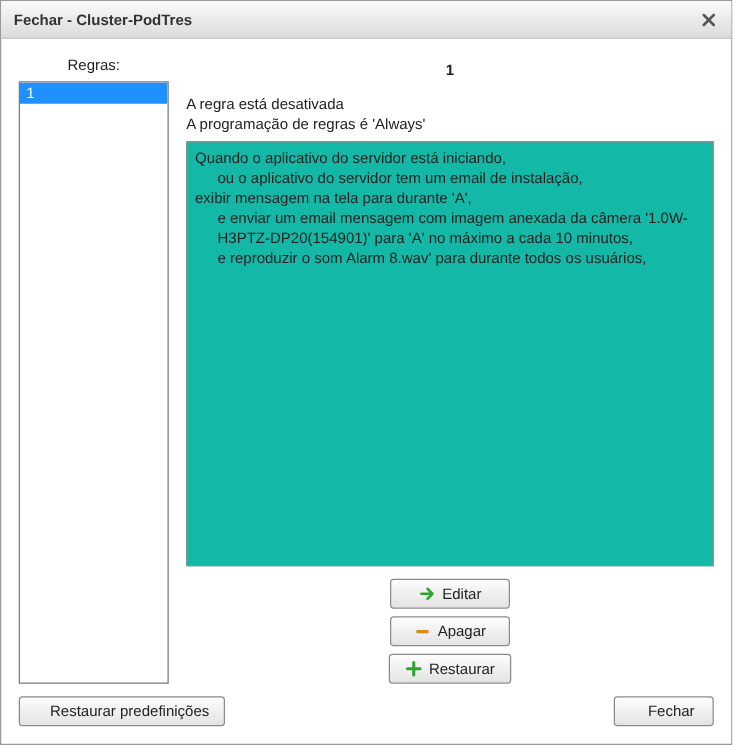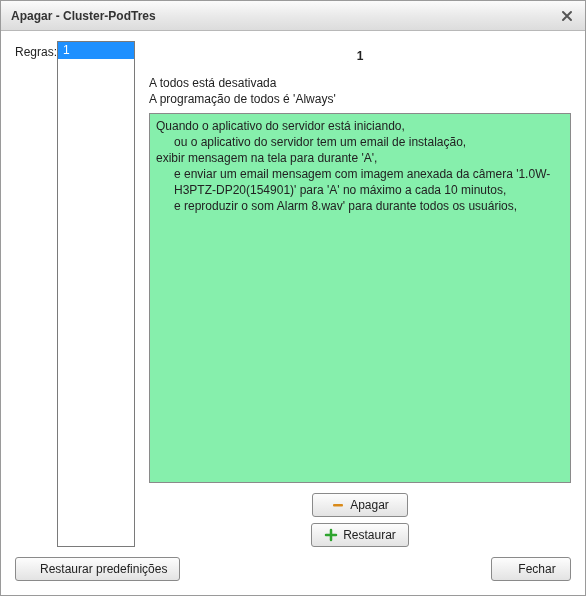--- a/index.html
+++ b/index.html
@@ -48,21 +48,21 @@
 
   .main-area {
     flex: 1;
     display: flex;
     gap: 14px;
   }
 
   .left-col {
     width: 120px;
     display: flex;
-    flex-direction: row;
+    flex-direction: column;
   }
   .left-col .label {
     text-align: center;
     padding: 4px 0 6px 0;
   }
   .rules-list {
     flex: 1;
     border: 1px solid #7a7a7a;
     background: #fff;
     overflow: auto;
@@ -89,21 +89,21 @@
     padding: 8px 0 12px 0;
     font-size: 12px;
   }
   .status-lines {
     padding: 0 0 6px 0;
     line-height: 16px;
   }
   .rule-detail {
     flex: 1;
     border: 1px solid #8a8a8a;
-    background: #86efac;
+    background: #14b8a6;
     padding: 4px 6px;
     overflow: auto;
     line-height: 16px;
     font-size: 12px;
   }
   .rule-detail .ind1 { padding-left: 18px; display: block; }
 
   .btn-col {
     display: flex;
     flex-direction: column;
@@ -144,21 +144,21 @@
   .footer-row .left-btn button {
     min-width: 140px;
   }
 </style>
 </head>
 <body>
 
 <div class="window">
 
   <div class="titlebar">
-    <span class="title">Apagar - Cluster-PodTres</span>
+    <span class="title">Fechar - Cluster-PodTres</span>
     <span class="close">
       <svg viewBox="0 0 12 12">
           <path d="M2 2 L10 10 M10 2 L2 10" stroke="#555" stroke-width="2" stroke-linecap="round" fill="none"></path>
         </svg>
     </span>
   </div>
 
   <div class="content">
 
     <div class="main-area">
@@ -166,32 +166,40 @@
       <div class="left-col">
         <div class="label">Regras:</div>
         <div class="rules-list">
           <div class="item selected">1</div>
         </div>
       </div>
 
       <div class="right-col">
         <div class="rule-heading">1</div>
         <div class="status-lines">
-          <div>A todos está desativada</div>
-          <div>A programação de todos é 'Always'</div>
+          <div>A regra está desativada</div>
+          <div>A programação de regras é 'Always'</div>
         </div>
         <div class="rule-detail">
           <span>Quando o aplicativo do servidor está iniciando,</span><br>
           <span class="ind1">ou o aplicativo do servidor tem um email de instalação,</span>
           <span>exibir mensagem na tela para durante 'A',</span><br>
           <span class="ind1">e enviar um email mensagem com imagem anexada da câmera '1.0W-H3PTZ-DP20(154901)' para 'A' no máximo a cada 10 minutos,</span>
           <span class="ind1">e reproduzir o som Alarm 8.wav' para durante todos os usuários,</span>
         </div>
 
         <div class="btn-col">
+          <button class="ui-btn">
+            <span class="ico">
+              <svg viewBox="0 0 14 14">
+                  <path d="M2 7 H9 M7 3 L11 7 L7 11" stroke="#2fa52f" stroke-width="2" fill="none" stroke-linecap="round" stroke-linejoin="round"></path>
+                </svg>
+            </span>
+            <span>Editar</span>
+          </button>
           <button class="ui-btn">
             <span class="ico">
               <svg viewBox="0 0 14 14">
                   <rect x="2" y="6" width="10" height="2.5" rx="1" fill="#d98a1a"></rect>
                 </svg>
             </span>
             <span>Apagar</span>
           </button>
           <button class="ui-btn">
             <span class="ico">

